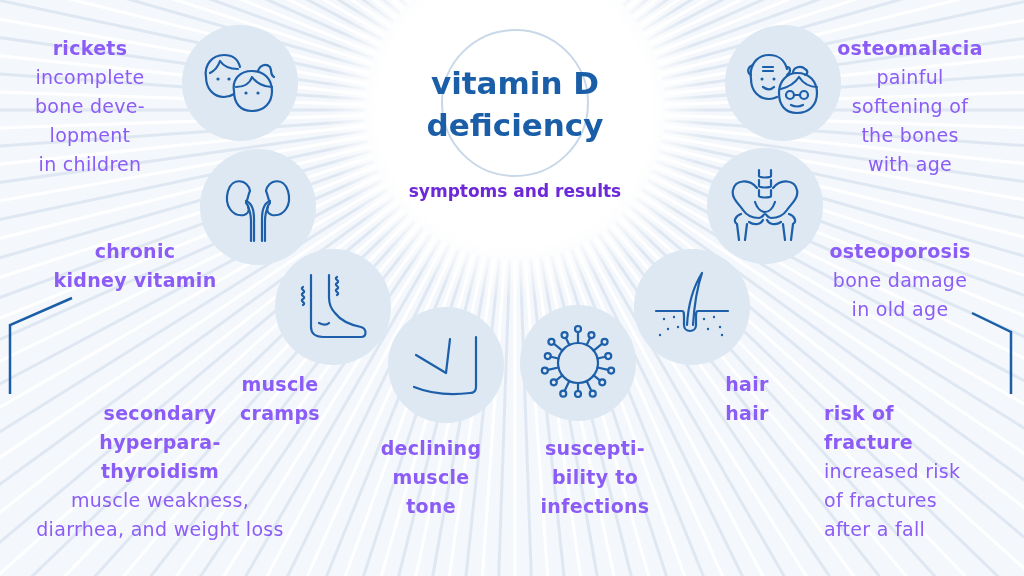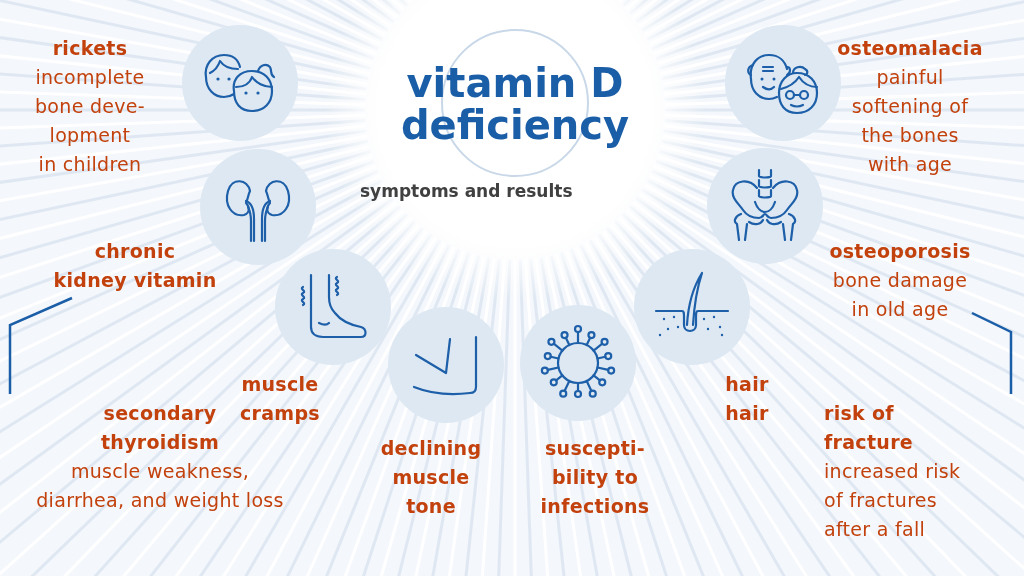--- a/index.html
+++ b/index.html
@@ -3,29 +3,29 @@
 <meta charset="utf-8">
 <style>
   html, body { margin:0; padding:0; }
   body { width:1024px; height:576px; overflow:hidden; background:#ffffff; font-family:"DejaVu Sans", sans-serif; }
   .stage { position:relative; width:1024px; height:576px; overflow:hidden; background:#f4f7fb; }
   .bg-svg { position:absolute; left:0; top:0; width:1024px; height:576px; }
   .circle { position:absolute; width:116px; height:116px; border-radius:50%; background:#dde8f3; }
   .circle svg { position:absolute; left:18px; top:18px; width:80px; height:80px; }
   .ic { fill:none; stroke:#1d5fa8; stroke-width:2.2; stroke-linecap:round; stroke-linejoin:round; }
   .icf { fill:#1d5fa8; stroke:none; }
-  .lbl { position:absolute; color:#c2410c; font-size:19px; line-height:29px; letter-spacing:0.3px; }
+  .lbl { position:absolute; color:#8b5cf6; font-size:19px; line-height:29px; letter-spacing:0.3px; }
   .lbl .b { font-weight:bold; display:block; }
   .lbl .n { display:block; font-weight:normal; }
   .c { text-align:center; }
   .r { text-align:left; }
   .l { text-align:left; }
-  .title { position:absolute; left:390px; top:62px; width:250px; text-align:center; color:#1b5ea8; font-weight:bold; font-size:40px; line-height:42px; }
+  .title { position:absolute; left:390px; top:62px; width:250px; text-align:center; color:#1b5ea8; font-weight:bold; font-size:31px; line-height:42px; }
   .title span { display:block; }
-  .subtitle { position:absolute; left:360px; top:181px; width:310px; text-align:left; color:#404040; font-weight:bold; font-size:17px; }
+  .subtitle { position:absolute; left:360px; top:181px; width:310px; text-align:center; color:#6d28d9; font-weight:bold; font-size:17px; }
 </style>
 </head>
 <body>
 
 <div class="stage">
 
   <svg class="bg-svg" viewBox="0 0 1024 576">
     <defs>
       <radialGradient id="glow" cx="515" cy="110" r="190" gradientUnits="userSpaceOnUse">
         <stop offset="0" stop-color="#ffffff" stop-opacity="1"></stop>
@@ -390,20 +390,21 @@
   <div class="lbl c" style="left:820px;top:34px;width:180px;">
     <span class="b">osteomalacia</span>
     <span class="n">painful</span>
     <span class="n">softening of</span>
     <span class="n">the bones</span>
     <span class="n">with age</span>
   </div>
 
   <div class="lbl l" style="left:0px;top:399px;width:320px;text-align:center;">
     <span class="b">secondary</span>
+    <span class="b">hyperpara-</span>
     <span class="b">thyroidism</span>
     <span class="n">muscle weakness,</span>
     <span class="n">diarrhea, and weight loss</span>
   </div>
 
   <div class="lbl r" style="left:824px;top:399px;width:200px;">
     <span class="b">risk of</span>
     <span class="b">fracture</span>
     <span class="n">increased risk</span>
     <span class="n">of fractures</span>

